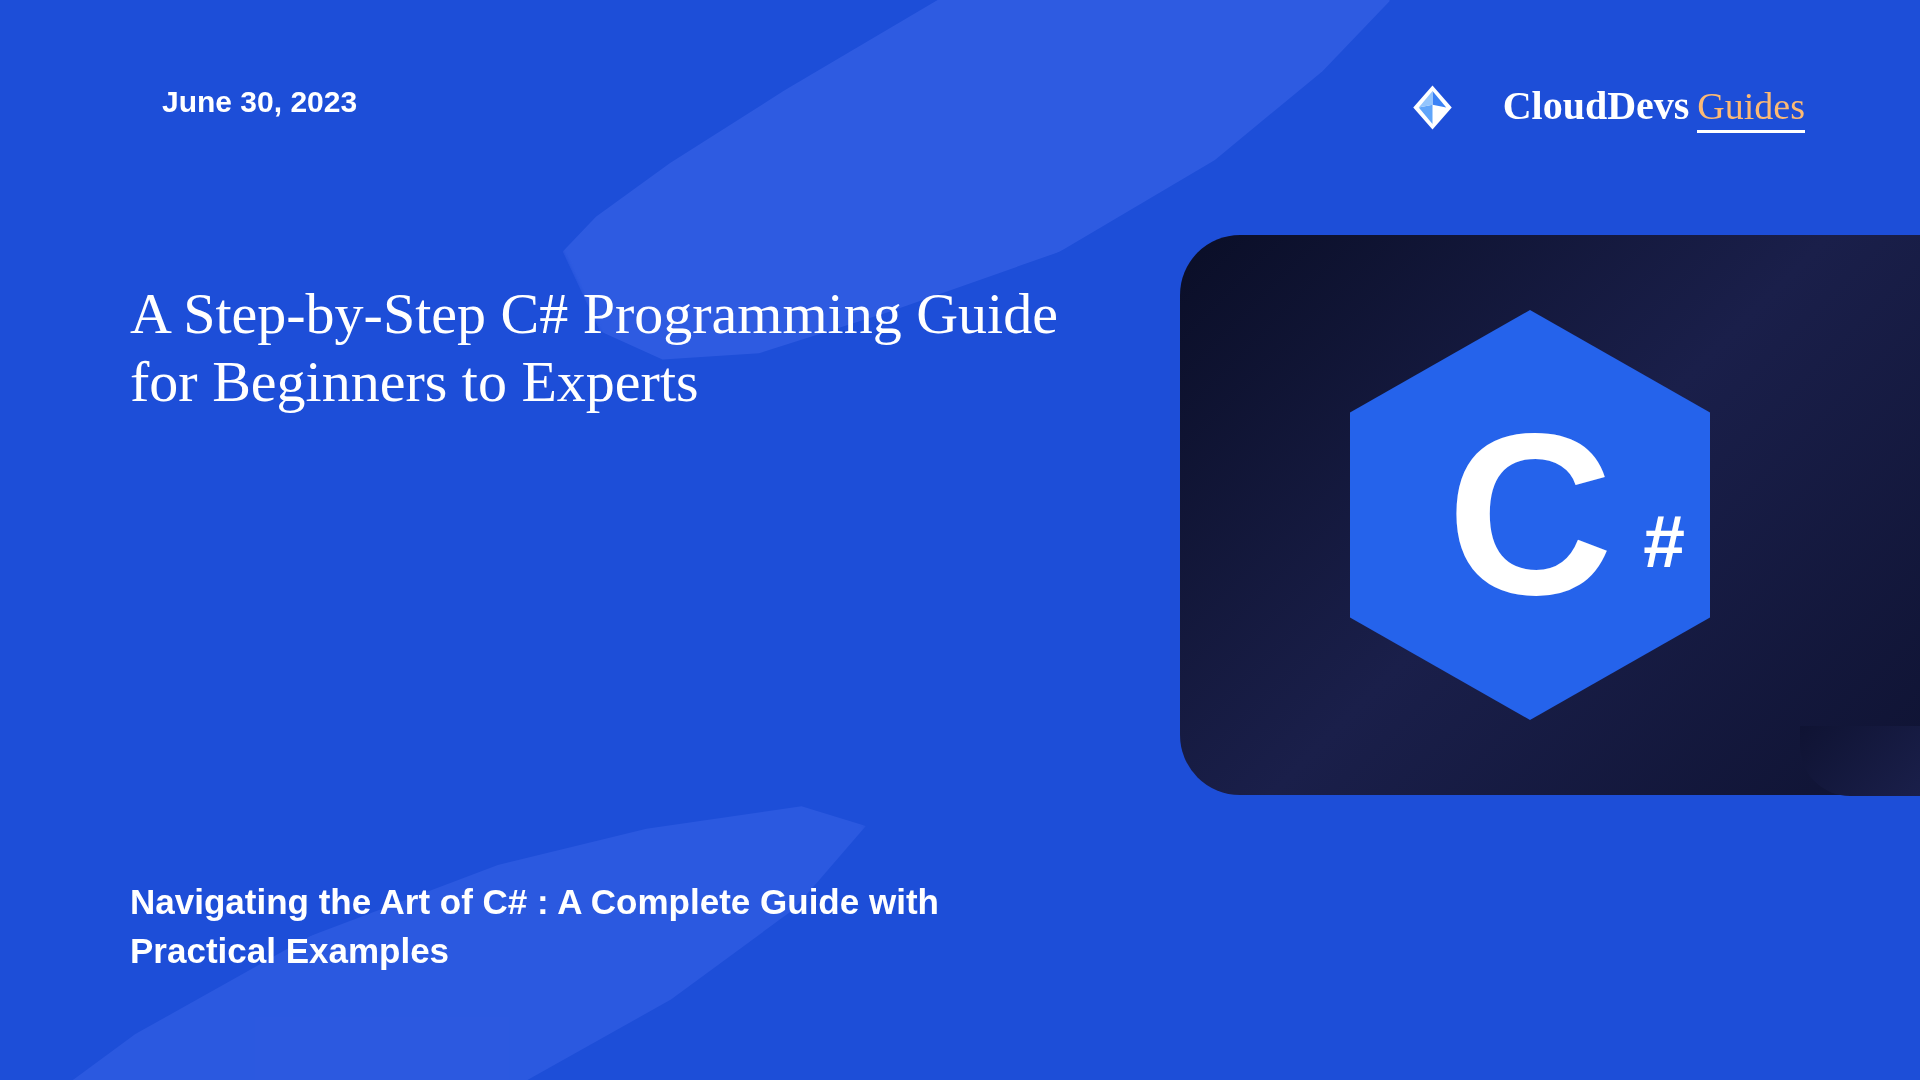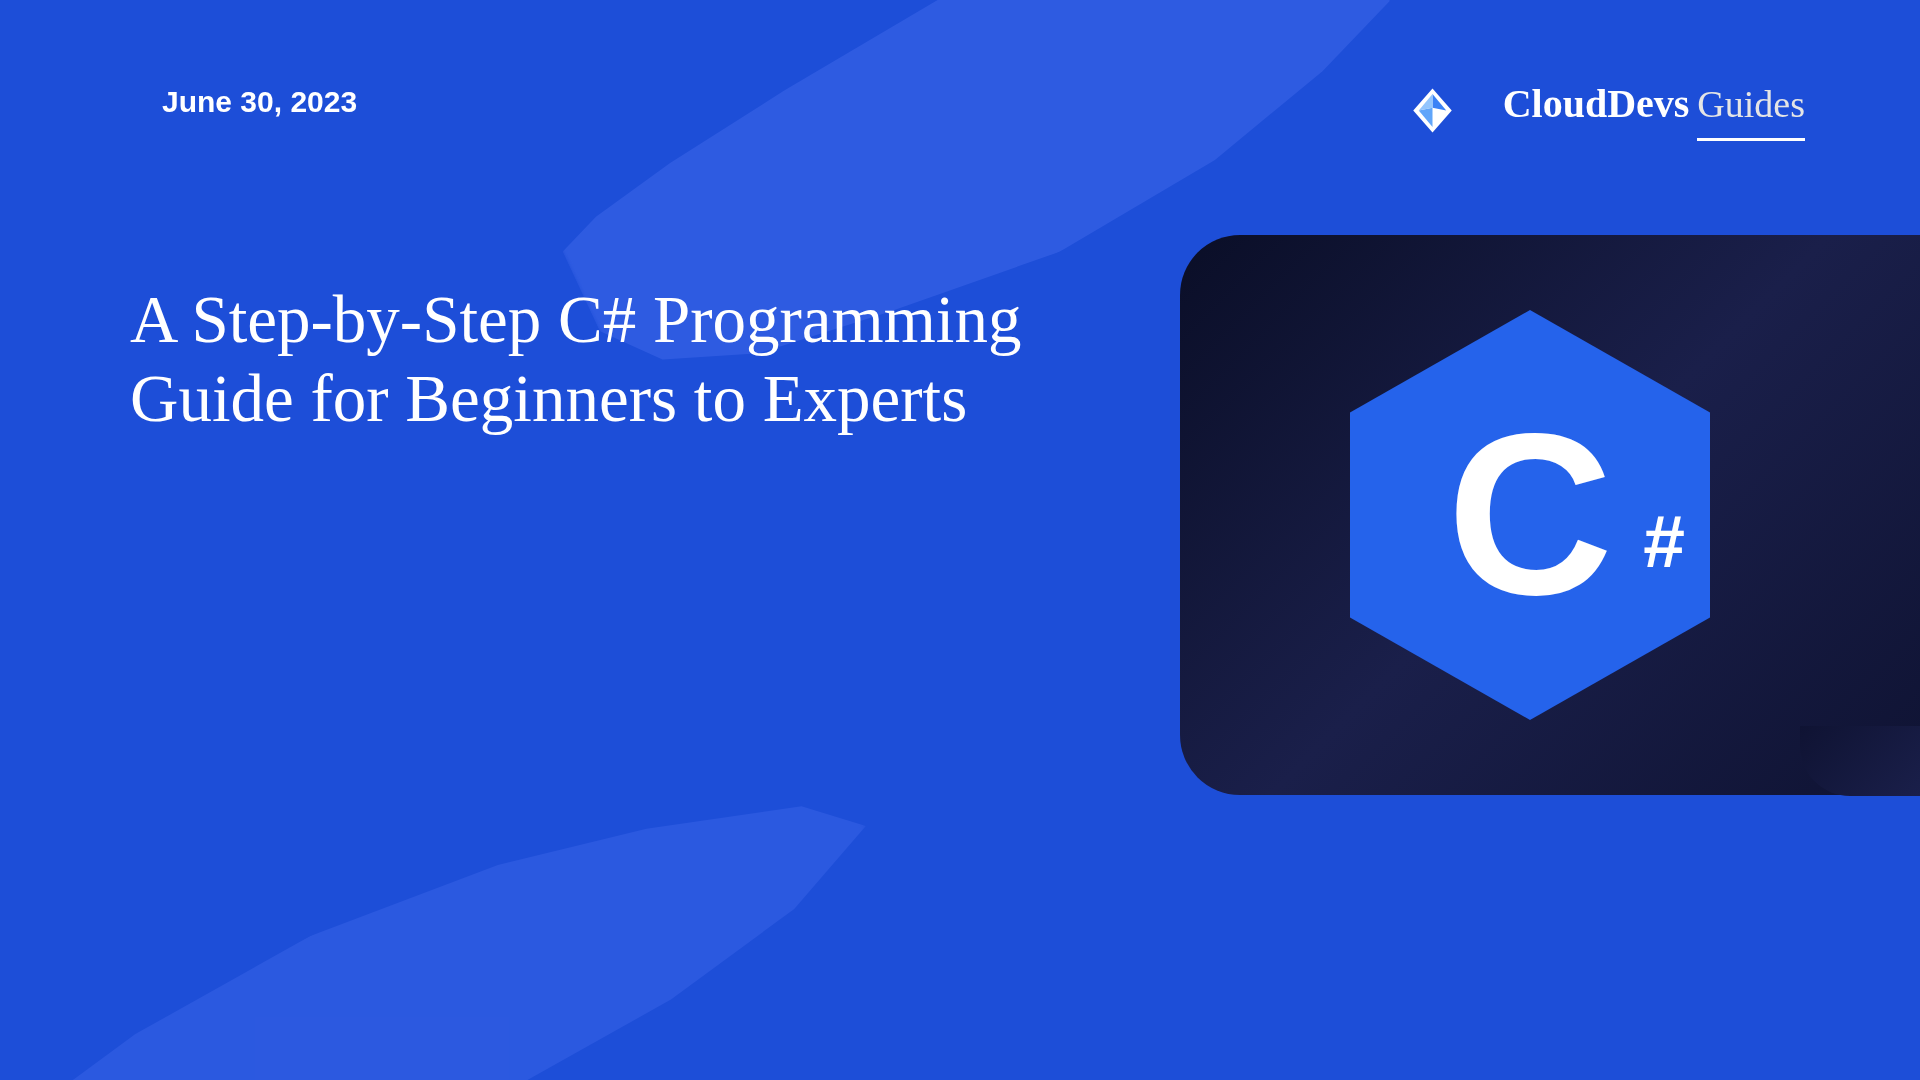--- a/index.html
+++ b/index.html
@@ -81,34 +81,34 @@
     
     .brand-name {
       color: white;
       font-size: 40px;
       font-weight: 700;
       font-family: Georgia, serif;
       margin-left: 28px;
     }
     
     .brand-suffix {
-      color: #e5e5e5;
+      color: #fdba74;
       font-size: 38px;
       font-weight: 400;
       font-family: Georgia, serif;
       border-bottom: 3px solid white;
-      padding-bottom: 12px;
+      padding-bottom: 2px;
     }
     
     .title {
       position: absolute;
       top: 280px;
       left: 130px;
       color: white;
-      font-size: 67px;
+      font-size: 58px;
       font-weight: 400;
       font-family: Georgia, 'Times New Roman', serif;
       line-height: 1.18;
       max-width: 950px;
     }
     
     .subtitle {
       position: absolute;
       bottom: 105px;
       left: 130px;
@@ -199,20 +199,21 @@
       <path d="M 50 20 L 50 45 L 25 50 Z" fill="#93c5fd"></path>
     </svg>
     <div class="brand-text">
       <span class="brand-name">CloudDevs</span>
       <span class="brand-suffix">Guides</span>
     </div>
   </div>
 
   <h1 class="title">A Step-by-Step C# Programming Guide for Beginners to Experts</h1>
 
+  <p class="subtitle">Navigating the Art of C# : A Complete Guide with Practical Examples</p>
 
   <div class="dark-card">
     <div class="hexagon">
       <div class="hex-content">
         <span class="c-letter">C</span>
         <span class="hash-symbol">#</span>
       </div>
     </div>
   </div>
 

